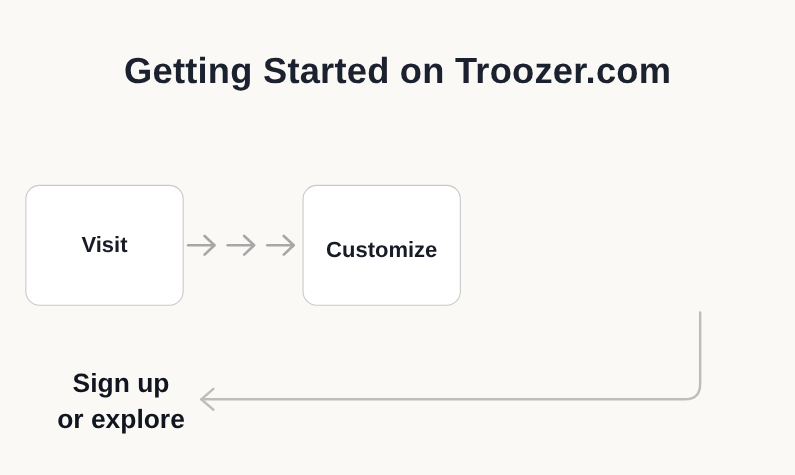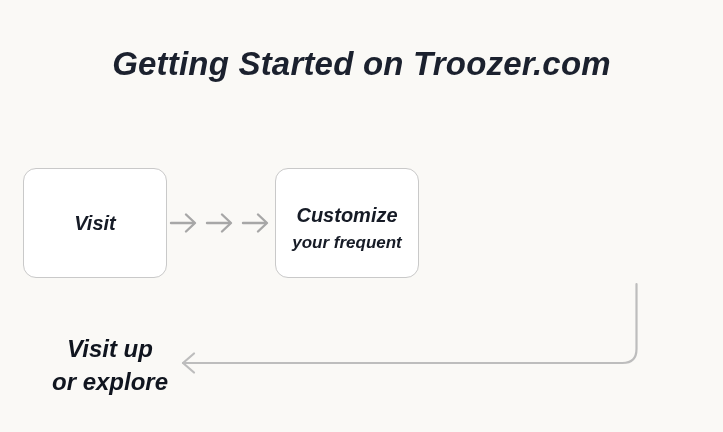--- a/index.html
+++ b/index.html
@@ -4,21 +4,21 @@
 <style>
   html, body { margin: 0; padding: 0; }
   body {
     width: 723px; height: 432px;
     background: #faf9f6;
     font-family: "Liberation Sans", sans-serif;
     overflow: hidden;
   }
   .canvas {
     position: relative;
-    width: 723px; height: 372px; font-style: italic;
+    width: 723px; height: 372px;
   }
   .title {
     position: absolute;
     top: 44px; left: 0; width: 723px;
     text-align: center;
     font-size: 33px;
     line-height: 40px;
     font-weight: 600;
     letter-spacing: 0.2px;
     color: #1b212e;
@@ -30,23 +30,24 @@
     display: flex;
     align-items: center;
   }
   .step-box {
     width: 144px; height: 110px;
     box-sizing: border-box;
     background: #ffffff;
     border: 1.5px solid #c9c9c9;
     border-radius: 13px;
     display: flex;
-    flex-direction: column;
+    flex-direction: row;
     align-items: center;
     justify-content: center;
+    text-align: center;
     color: #161b26;
     font-size: 20px;
     font-weight: 600;
     line-height: 31px;
     flex: 0 0 auto;
   }
   .step-box.primary {
     background: #1071dc;
     border: none;
     border-radius: 16px;
@@ -122,30 +123,29 @@
       <svg width="36" height="28" viewBox="0 0 36 28">
         <g fill="none" stroke="#a7a7a7" stroke-width="2.4" stroke-linecap="round" stroke-linejoin="round">
           <path d="M4 14 H27"></path>
           <path d="M19 5.5 L28 14 L19 22.5"></path>
         </g>
       </svg>
     </div>
 
     <div class="step-box three-line">
       <span>Customize</span>
-      <span class="small-line">your frequent</span>
     </div>
 
   </div>
 
   <svg class="connector-layer" width="723" height="432" viewBox="0 0 723 432">
     <g fill="none" stroke="#bdbdbd" stroke-width="2.2" stroke-linecap="round" stroke-linejoin="round">
       <path d="M636.5 284 L636.5 349 Q636.5 363 622.5 363 L183 363"></path>
       <path d="M194 353.5 L183 363 L194 372.5"></path>
     </g>
   </svg>
 
   <div class="end-label">
-    <div>Visit up</div>
+    <div>Sign up</div>
     <div>or explore</div>
   </div>
 
 </div>
 
 </body></html>

